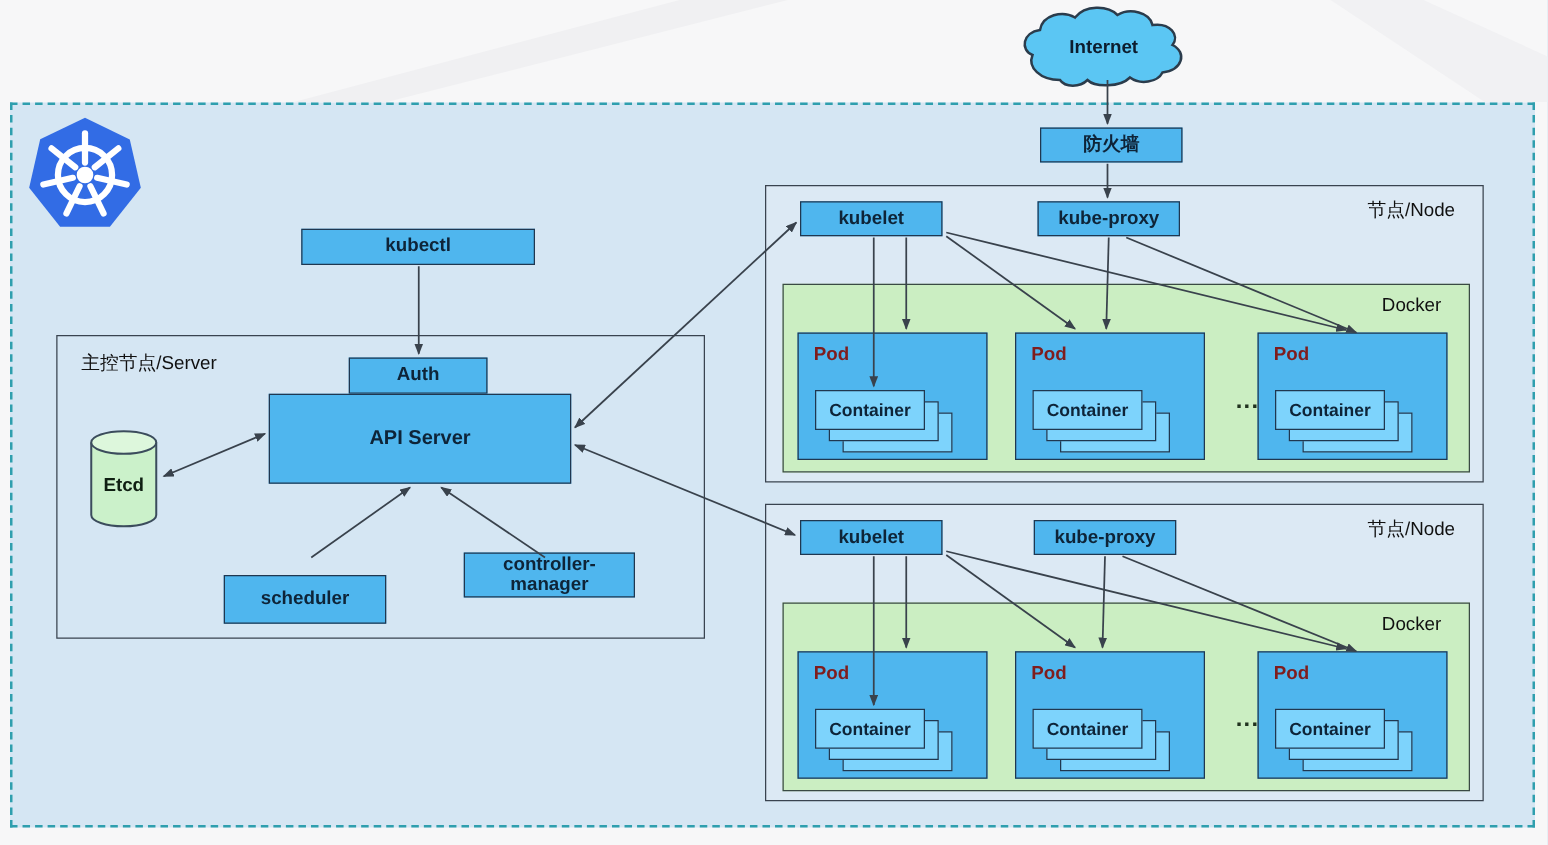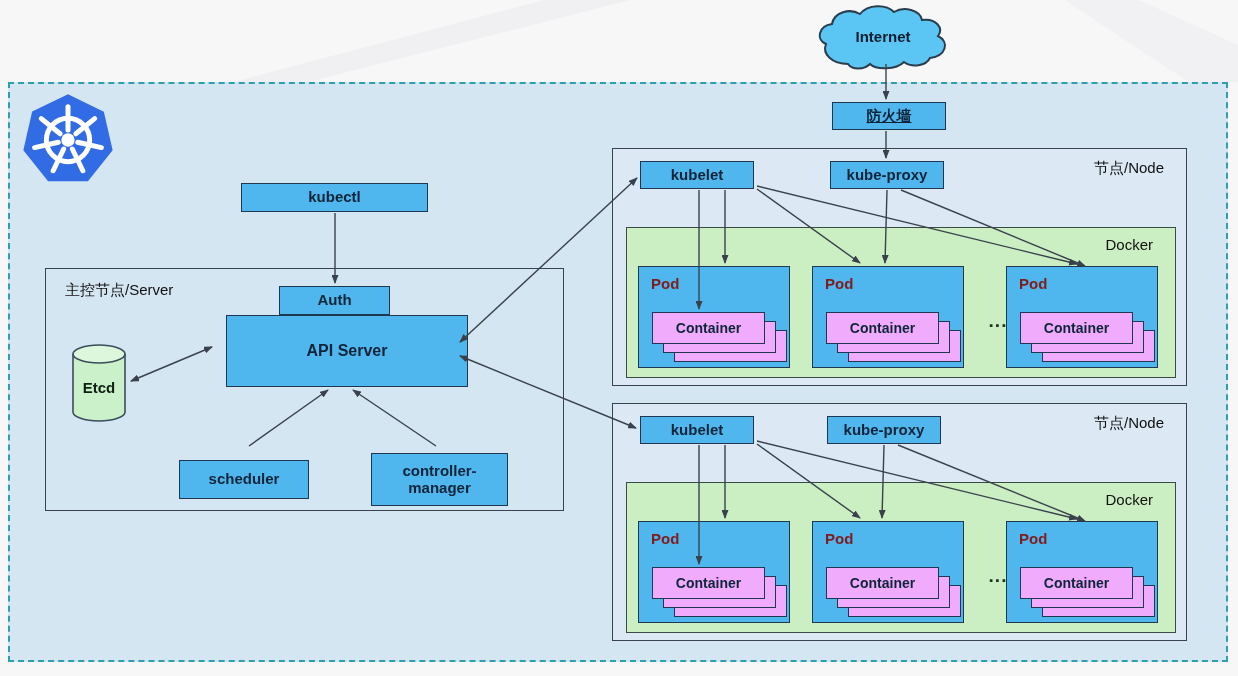--- a/index.html
+++ b/index.html
@@ -33,21 +33,21 @@
   .node-box{background:#dcE9f4;}
   .docker-box{background:#cbeec2;border-color:#3a4a44;}
 
   .pod-box{
     position:absolute;width:152px;height:102px;background:#4fb6ee;
     border:1.6px solid #1f3750;box-sizing:border-box;
   }
   .pod-label{position:absolute;left:12px;top:8px;font-weight:700;font-size:15px;color:#7f1d1d;}
   .cstack{position:absolute;left:0;top:0;width:100%;height:100%;}
   .clayer{
-    position:absolute;width:113px;height:32px;background:#f0abfc;
+    position:absolute;width:88px;height:32px;background:#7dd3fc;
     border:1.5px solid #1f3750;box-sizing:border-box;
   }
   .clayer.back{left:35px;top:63px;}
   .clayer.mid{left:24px;top:54px;}
   .clayer.front{left:13px;top:45px;display:flex;align-items:center;justify-content:center;
     font-weight:700;font-size:14px;color:#0e2438;}
   .ellipsis{
     position:absolute;width:42px;text-align:center;font-weight:700;font-size:19px;
     color:#20321f;letter-spacing:1px;
   }
@@ -83,40 +83,40 @@
     <line x1="69.4" y1="52.5" x2="92" y2="34.4"></line>
     <line x1="71.7" y1="62.7" x2="100" y2="69.1"></line>
     <line x1="65.2" y1="70.8" x2="77.8" y2="96.9"></line>
     <line x1="54.8" y1="70.8" x2="42.2" y2="96.9"></line>
     <line x1="48.3" y1="62.7" x2="20" y2="69.1"></line>
     <line x1="50.6" y1="52.5" x2="27.9" y2="34.4"></line>
   </g>
   <circle cx="60" cy="60" r="8" fill="#ffffff"></circle>
 </svg>
 
-<div class="box" style="left:832px;top:102px;width:114px;height:28px;text-decoration:underline;">防火墙</div>
+<div class="box" style="left:832px;top:102px;width:114px;height:28px;">防火墙</div>
 
 <div class="box" style="left:241px;top:183px;width:187px;height:29px;">kubectl</div>
 
 <div class="frame" style="left:45px;top:268px;width:519px;height:243px;"></div>
 <div class="flabel" style="left:65px;top:281px;">主控节点/Server</div>
 
 <svg class="widget" style="left:70px;top:341px;" width="58" height="84" viewBox="0 0 58 84">
   <path d="M3,13 L3,71 A26,9 0 0 0 55,71 L55,13" fill="#cbf1ca" stroke="#3b4c5c" stroke-width="1.6"></path>
   <ellipse cx="29" cy="13" rx="26" ry="9" fill="#ddf7dc" stroke="#3b4c5c" stroke-width="1.6"></ellipse>
   <text class="etcd-label" x="29" y="52" text-anchor="middle">Etcd</text>
 </svg>
 
 <div class="box" style="left:279px;top:286px;width:111px;height:29px;">Auth</div>
 
-<div class="box" style="left:226px;top:315px;width:242px;height:72px;font-size:16px;">API Server</div>
+<div class="box" style="left:215px;top:315px;width:242px;height:72px;font-size:16px;">API Server</div>
 
 <div class="box" style="left:179px;top:448px;width:130px;height:39px;margin-top:12px;">scheduler</div>
 
-<div class="box" style="left:371px;top:453px;width:137px;height:53px;padding:0 14px;">controller-manager</div>
+<div class="box" style="left:371px;top:442px;width:137px;height:36px;padding:0 14px;">controller-manager</div>
 
 <div class="frame node-box" style="left:612px;top:148px;width:575px;height:238px;">
   <div class="flabel" style="right:22px;top:10px;left:auto;">节点/Node</div>
 </div>
 <div class="box" style="left:640px;top:161px;width:114px;height:28px;">kubelet</div>
 <div class="box" style="left:830px;top:161px;width:114px;height:28px;">kube-proxy</div>
 
 <div class="frame docker-box" style="left:626px;top:227px;width:550px;height:151px;">
   <div class="flabel" style="right:22px;top:8px;left:auto;">Docker</div>
   <div class="ellipsis" style="left:350px;top:82px;">...</div>

